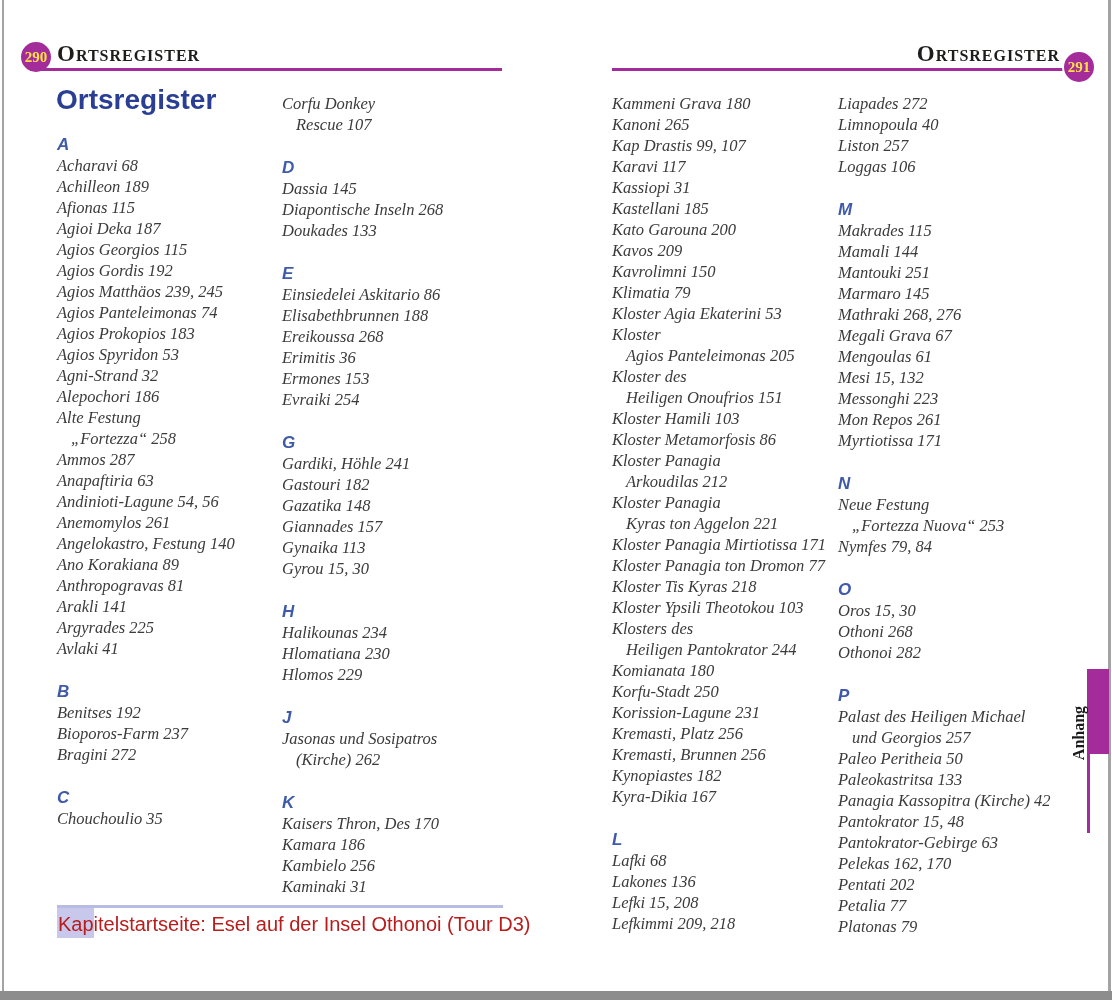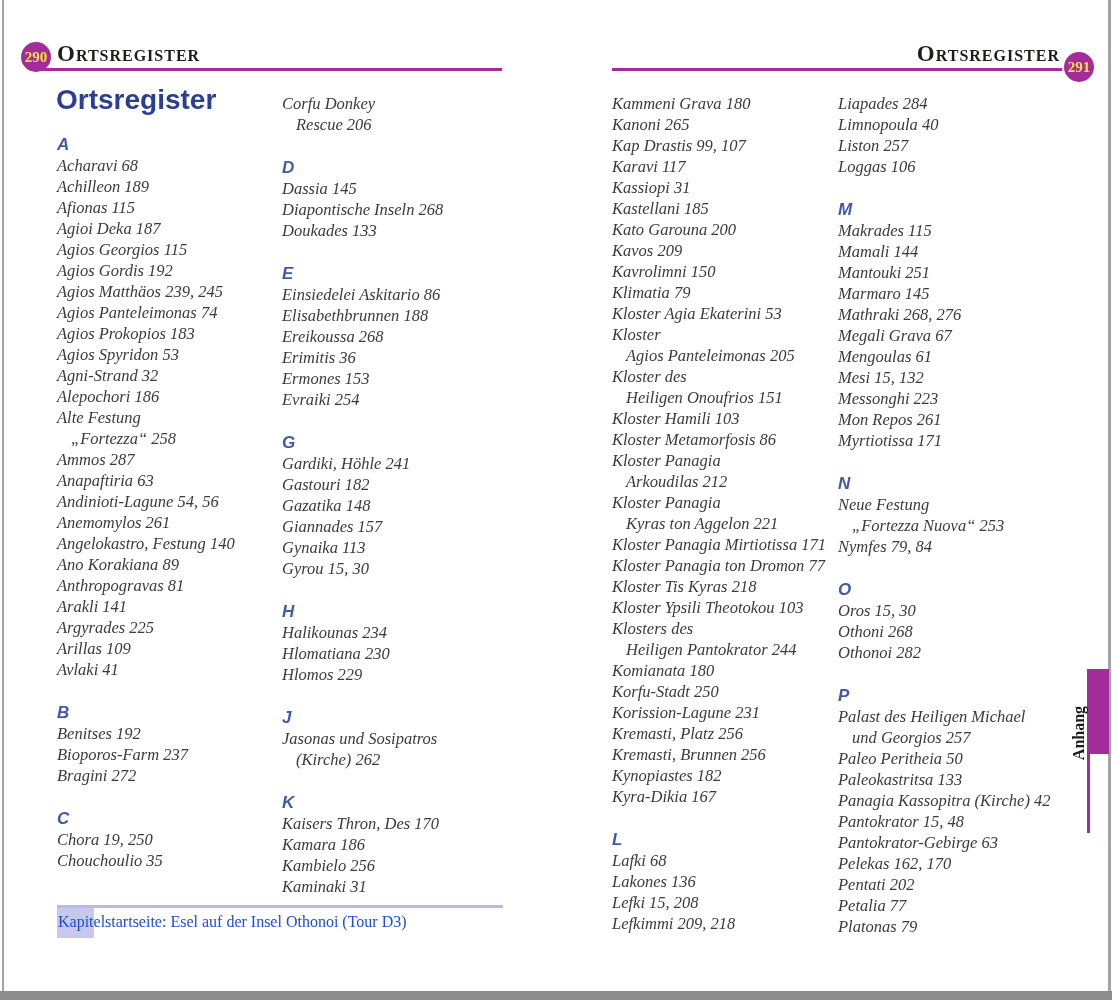--- a/index.html
+++ b/index.html
@@ -46,22 +46,22 @@
   
   .tab-block{position:absolute;left:1087px;top:669px;width:22px;height:85px;background:#a42c9a;}
   .tab-line{position:absolute;left:1087px;top:754px;width:3px;height:79px;background:#a42c9a;}
   .tab-label{position:absolute;left:1039px;top:724px;width:80px;text-align:center;
     font-family:"Liberation Serif",serif;font-weight:700;font-size:16px;color:#1a1a1a;
     transform:rotate(-90deg);}
 
   
   .cap-rule{position:absolute;left:57px;top:905px;width:446px;height:3px;background:#b8bbe2;}
   .cap-box{position:absolute;left:57px;top:908px;width:37px;height:30px;background:#c7c8ec;}
-  .caption{position:absolute;left:58px;top:913px;font-family:Liberation Serif, serif;
-    font-size:16px;color:#1d4ed8;}
+  .caption{position:absolute;left:58px;top:913px;font-family:Liberation Sans, sans-serif;
+    font-size:20px;color:#b91c1c;}
 </style>
 </head>
 <body>
 
 <div class="edge-left"></div>
 <div class="edge-right"></div>
 <div class="edge-bottom"></div>
 
 <div class="pagenum left">290</div>
 <div class="runhead left">Ortsregister</div>
@@ -91,33 +91,31 @@
     <div class="entry ind">„Fortezza“ 258</div>
     <div class="entry">Ammos 287</div>
     <div class="entry">Anapaftiria 63</div>
     <div class="entry">Andinioti-Lagune 54, 56</div>
     <div class="entry">Anemomylos 261</div>
     <div class="entry">Angelokastro, Festung 140</div>
     <div class="entry">Ano Korakiana 89</div>
     <div class="entry">Anthropogravas 81</div>
     <div class="entry">Arakli 141</div>
     <div class="entry">Argyrades 225</div>
-    <div class="entry">Arillas 109</div>
     <div class="entry">Avlaki 41</div>
     <div class="letter sec">B</div>
     <div class="entry">Benitses 192</div>
     <div class="entry">Bioporos-Farm 237</div>
     <div class="entry">Bragini 272</div>
     <div class="letter sec">C</div>
-    <div class="entry">Chora 19, 250</div>
     <div class="entry">Chouchoulio 35</div>
   </div>
 <div class="col" id="col2">
     <div class="entry">Corfu Donkey</div>
-    <div class="entry ind">Rescue 206</div>
+    <div class="entry ind">Rescue 107</div>
     <div class="letter sec">D</div>
     <div class="entry">Dassia 145</div>
     <div class="entry">Diapontische Inseln 268</div>
     <div class="entry">Doukades 133</div>
     <div class="letter sec">E</div>
     <div class="entry">Einsiedelei Askitario 86</div>
     <div class="entry">Elisabethbrunnen 188</div>
     <div class="entry">Ereikoussa 268</div>
     <div class="entry">Erimitis 36</div>
     <div class="entry">Ermones 153</div>
@@ -177,21 +175,21 @@
     <div class="entry">Kremasti, Brunnen 256</div>
     <div class="entry">Kynopiastes 182</div>
     <div class="entry">Kyra-Dikia 167</div>
     <div class="letter sec">L</div>
     <div class="entry">Lafki 68</div>
     <div class="entry">Lakones 136</div>
     <div class="entry">Lefki 15, 208</div>
     <div class="entry">Lefkimmi 209, 218</div>
   </div>
 <div class="col" id="col4">
-    <div class="entry">Liapades 284</div>
+    <div class="entry">Liapades 272</div>
     <div class="entry">Limnopoula 40</div>
     <div class="entry">Liston 257</div>
     <div class="entry">Loggas 106</div>
     <div class="letter sec">M</div>
     <div class="entry">Makrades 115</div>
     <div class="entry">Mamali 144</div>
     <div class="entry">Mantouki 251</div>
     <div class="entry">Marmaro 145</div>
     <div class="entry">Mathraki 268, 276</div>
     <div class="entry">Megali Grava 67</div>

